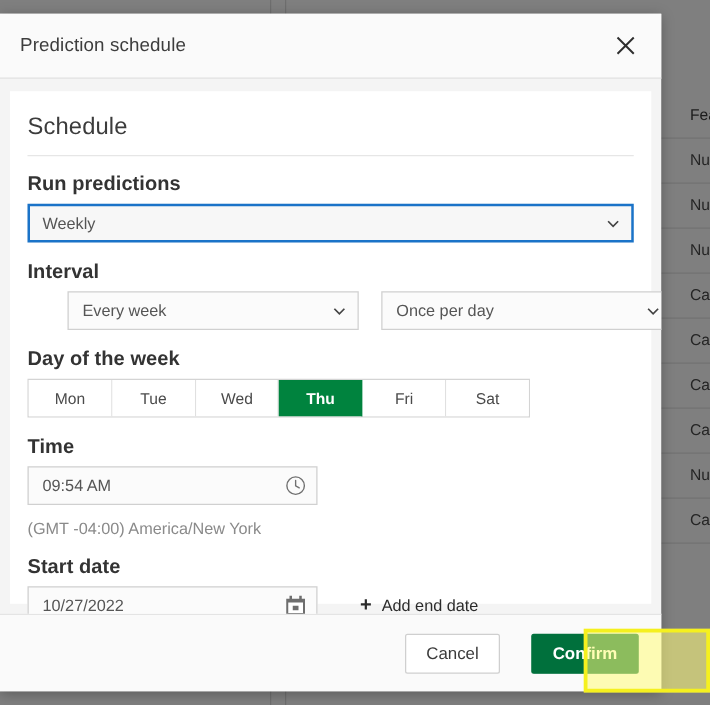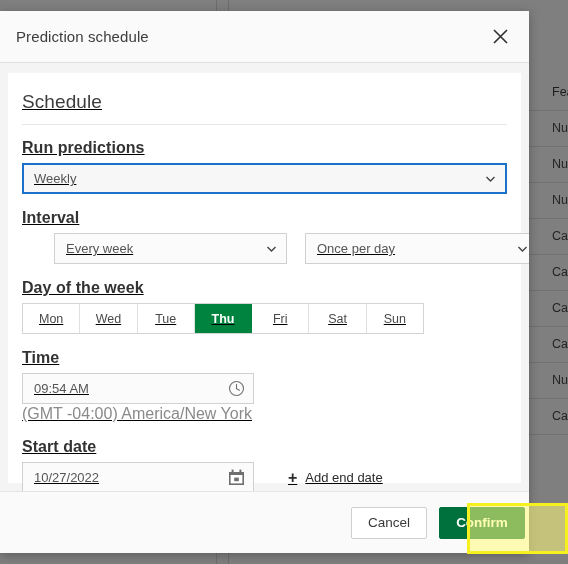--- a/index.html
+++ b/index.html
@@ -105,21 +105,20 @@
     flex: 1;
     padding: 10px 8px 8px 8px;
     box-sizing: border-box;
     overflow: hidden;
   }
   #card {
     background: #ffffff;
     height: 100%;
     box-sizing: border-box;
     padding: 18px 14px 10px 14px;
-    text-decoration: underline;
   }
 
   .section-title {
     font-size: 19px;
     color: #3c3c3c;
     font-weight: normal;
     margin: 0 0 11px 0;
     letter-spacing: 0.1px;
   }
   .divider {
@@ -208,23 +207,23 @@
     border-right-color: #00833E;
   }
 
   
   #time-input, #date-input {
     width: 232px;
     background: #fbfbfb;
     padding-right: 34px;
   }
   .tz-note {
-    font-size: 16px;
+    font-size: 13px;
     color: #8a8a8a;
-    margin-top: 1px;
+    margin-top: 11px;
   }
   .icon-btn {
     position: absolute;
     right: 8px;
     top: 50%;
     transform: translateY(-50%);
     width: 18px;
     height: 18px;
     display: flex;
     align-items: center;
@@ -256,22 +255,22 @@
 
   
   #modal-footer {
     height: 62px;
     min-height: 62px;
     background: #fafafa;
     border-top: 1px solid #e4e4e4;
     display: flex;
     align-items: center;
     justify-content: flex-end;
-    padding-right: 4px;
-    gap: 12px;
+    padding-right: 18px;
+    gap: 25px;
     box-sizing: border-box;
   }
   .btn {
     height: 32px;
     min-width: 72px;
     padding: 0 16px;
     font-size: 13.5px;
     box-sizing: border-box;
     display: flex;
     align-items: center;
@@ -395,26 +394,25 @@
               </svg>
             </span>
           </div>
         </div>
       </div>
 
       <div class="field-block">
         <div class="field-label">Day of the week</div>
         <div class="dow" id="dow-group">
             <div class="dow-btn">Mon</div>
+            <div class="dow-btn">Tue</div>
             <div class="dow-btn">Wed</div>
-            <div class="dow-btn">Tue</div>
             <div class="dow-btn active">Thu</div>
             <div class="dow-btn">Fri</div>
             <div class="dow-btn">Sat</div>
-            <div class="dow-btn">Sun</div>
           </div>
       </div>
 
       <div class="field-block">
         <div class="field-label">Time</div>
         <div class="txt" id="time-input">
           <span>09:54 AM</span>
           <span class="icon-btn">
             <svg width="17" height="17" viewBox="0 0 17 17" aria-hidden="true">
               <circle cx="8.5" cy="8.5" r="7" stroke="#707070" stroke-width="1.1" fill="none"></circle>

